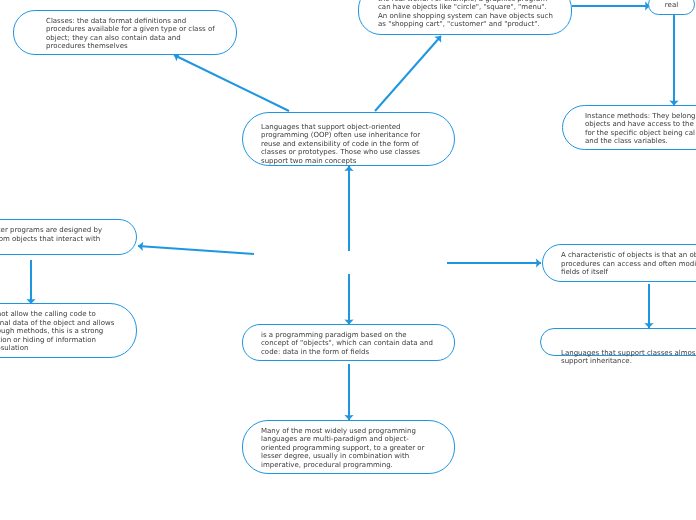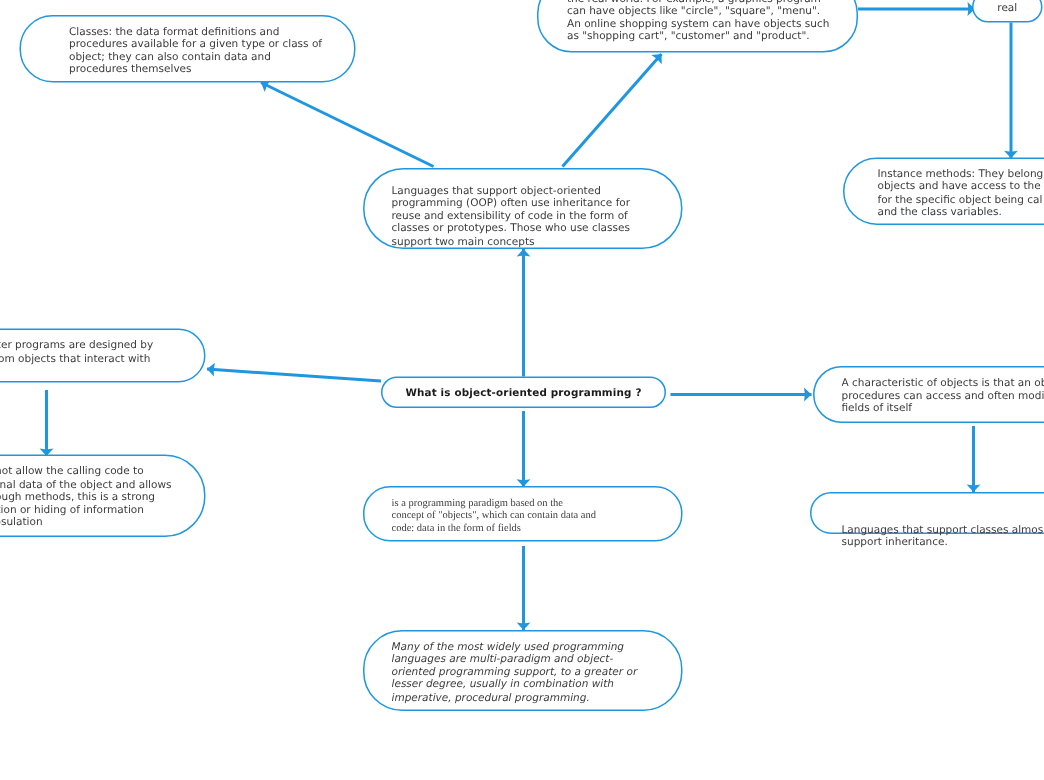--- a/index.html
+++ b/index.html
@@ -35,23 +35,20 @@
       <line x1="447" y1="263" x2="541" y2="263"></line>
       <line x1="289" y1="111" x2="174" y2="55"></line>
       <line x1="375" y1="111" x2="441" y2="36"></line>
       <line x1="572" y1="6" x2="650" y2="6"></line>
       <line x1="674" y1="15" x2="674" y2="105.5"></line>
       <line x1="649" y1="284" x2="649" y2="328"></line>
       <line x1="31" y1="260" x2="31" y2="304"></line>
     </g>
   </svg>
 
-  <div class="node central" style="left:254px;top:250.5px;width:190px;height:21px;border-radius:10.5px;justify-content:center;">
-    <span class="txt">What is object-oriented programming ?</span>
-  </div>
 
   <div class="node" style="left:13px;top:10px;width:224px;height:45px;border-radius:22px;">
     <span class="txt" style="margin-left:32px;">Classes: the data format definitions and
 procedures available for a given type or class of
 object; they can also contain data and
 procedures themselves</span>
   </div>
 
   <div class="node" style="left:242px;top:112px;width:213px;height:54px;border-radius:27px;align-items:flex-end;">
     <span class="txt" style="margin-left:18px;">Languages that support object-oriented
@@ -97,26 +94,26 @@
 
   <div class="node" style="left:-82px;top:303px;width:219px;height:55px;border-radius:27px;">
     <span class="txt" style="margin-left:25px;">An object may not allow the calling code to
 access the internal data of the object and allows
 access only through methods, this is a strong
 form of abstraction or hiding of information
 known as encapsulation</span>
   </div>
 
   <div class="node" style="left:242px;top:324px;width:213px;height:37px;border-radius:18px;">
-    <span class="txt" style="margin-left:18px;font-family:Liberation Serif, serif;">is a programming paradigm based on the
+    <span class="txt" style="margin-left:18px;">is a programming paradigm based on the
 concept of "objects", which can contain data and
 code: data in the form of fields</span>
   </div>
 
   <div class="node" style="left:242px;top:420px;width:213px;height:54px;border-radius:26px;">
-    <span class="txt" style="margin-left:18px;font-style:italic;">Many of the most widely used programming
+    <span class="txt" style="margin-left:18px;">Many of the most widely used programming
 languages are multi-paradigm and object-
 oriented programming support, to a greater or
 lesser degree, usually in combination with
 imperative, procedural programming.</span>
   </div>
 
 </div>
 
 </body></html>

